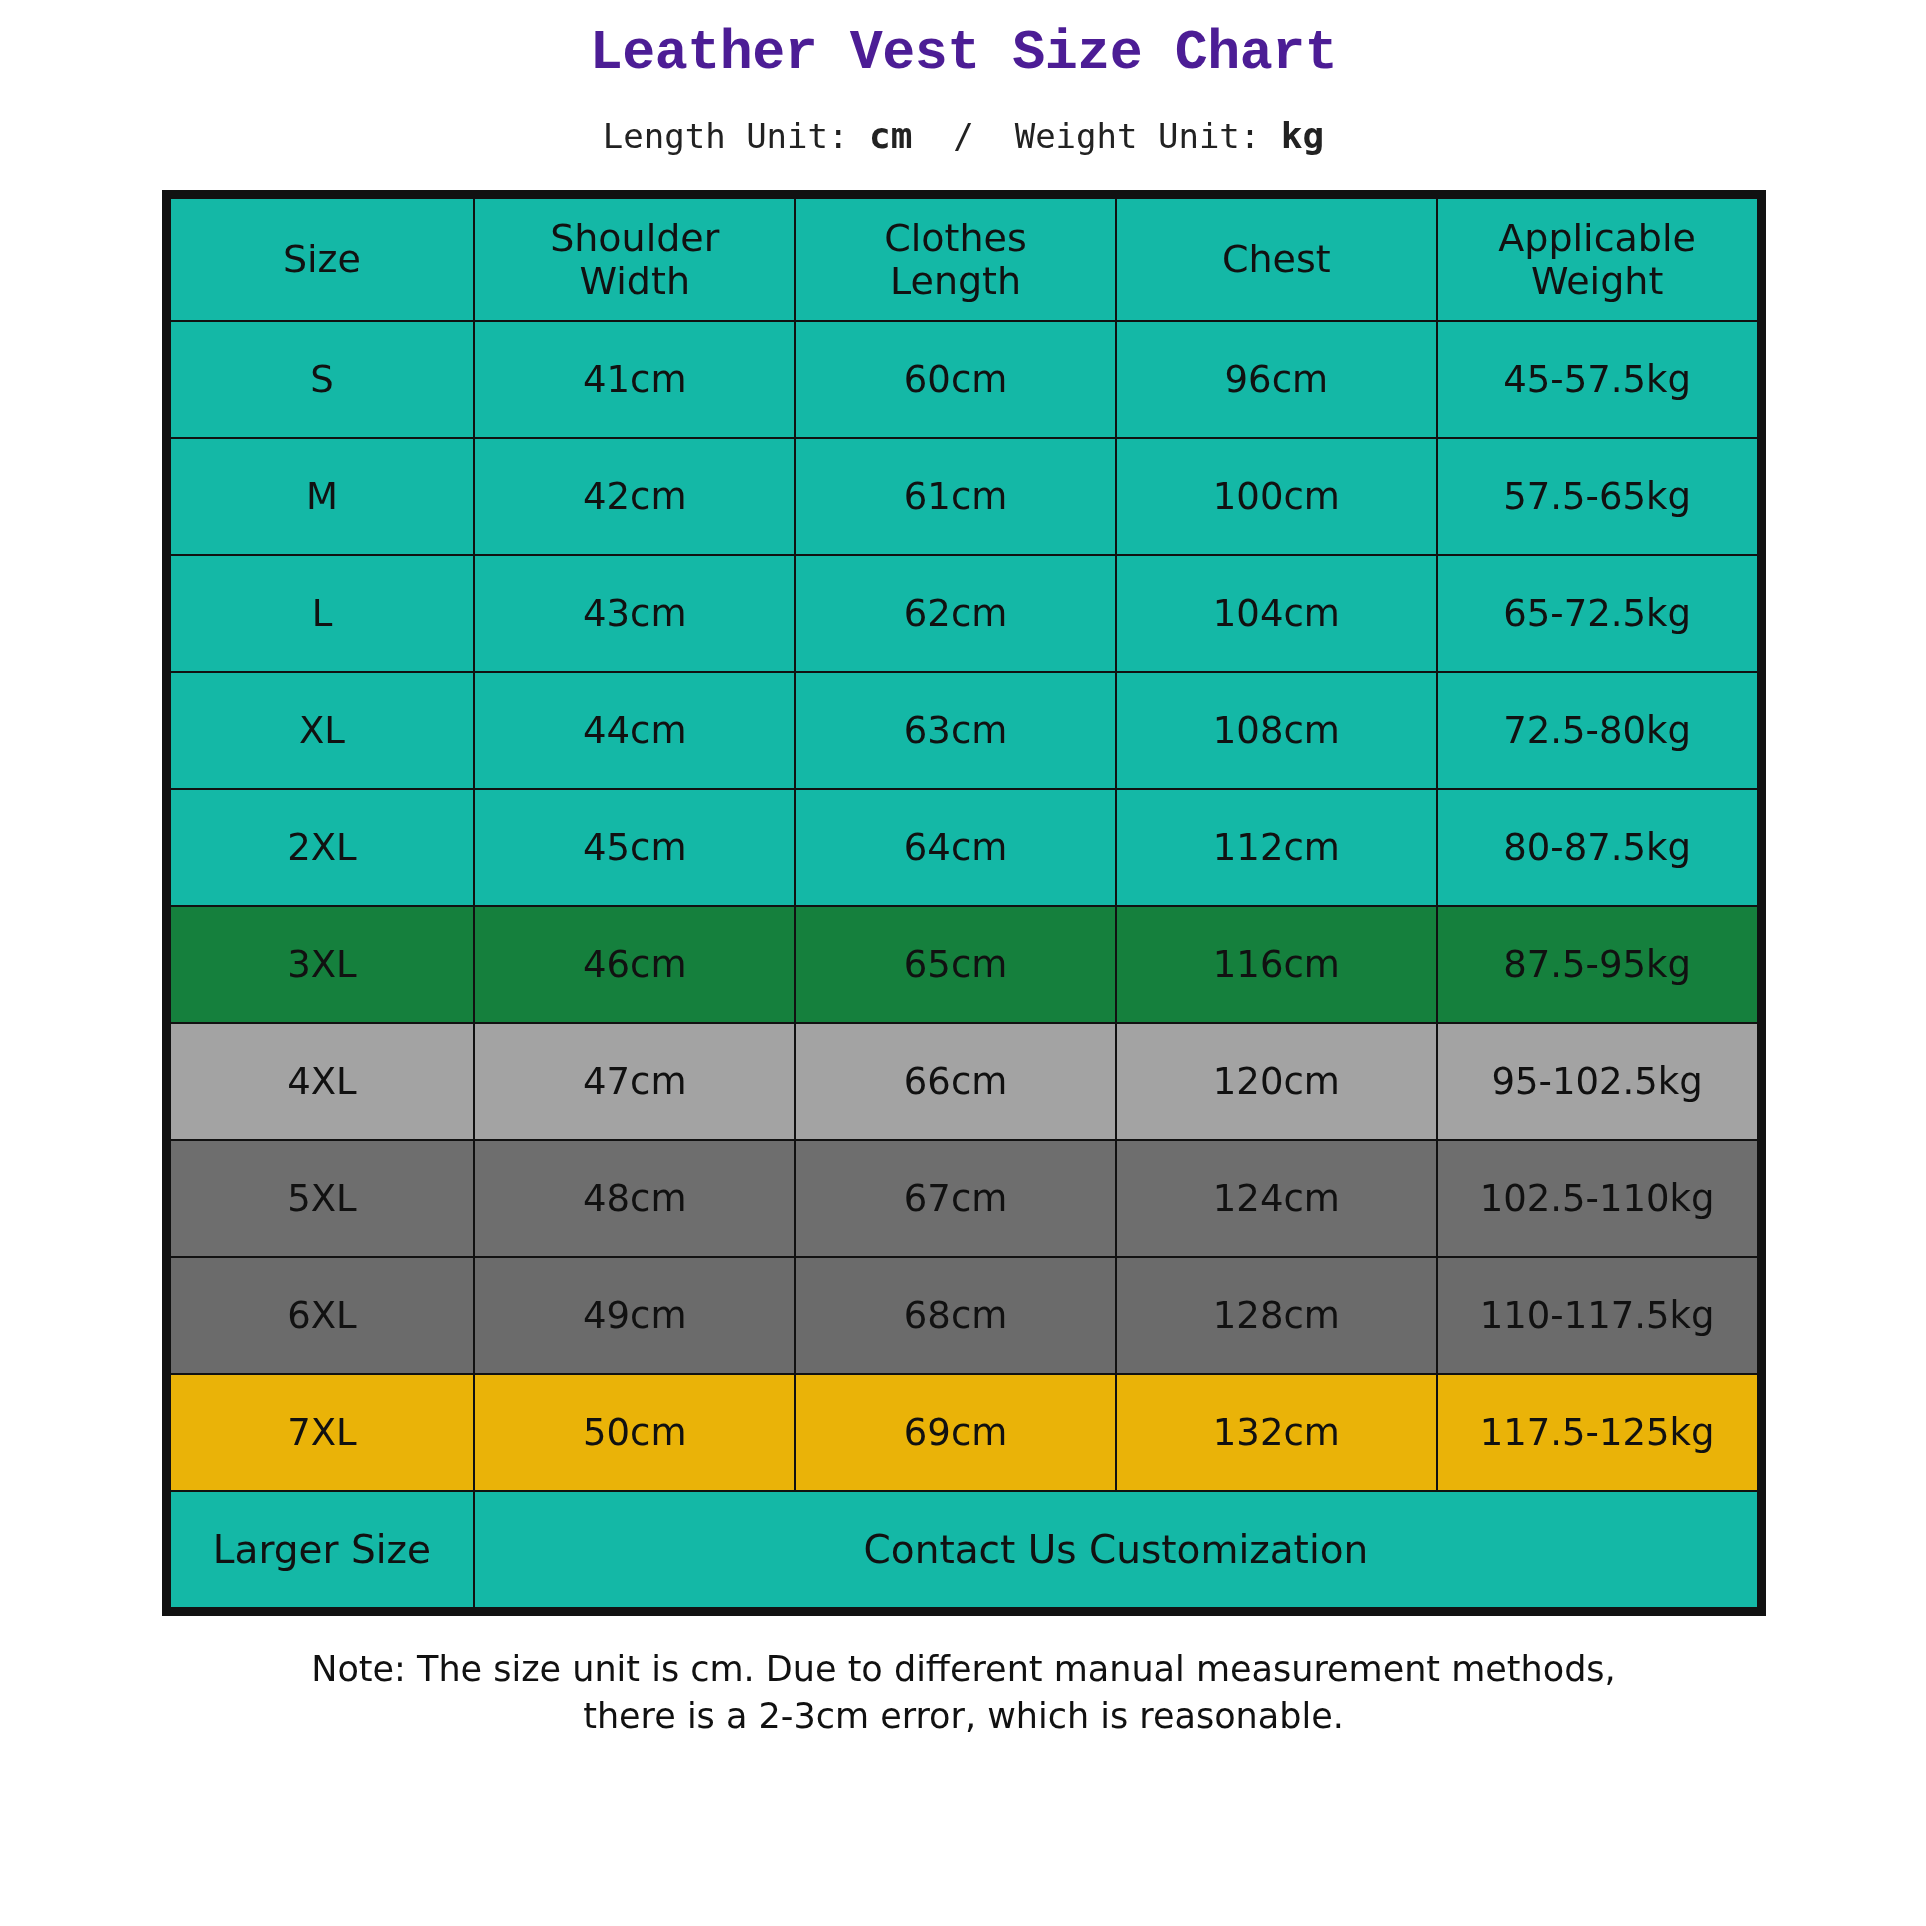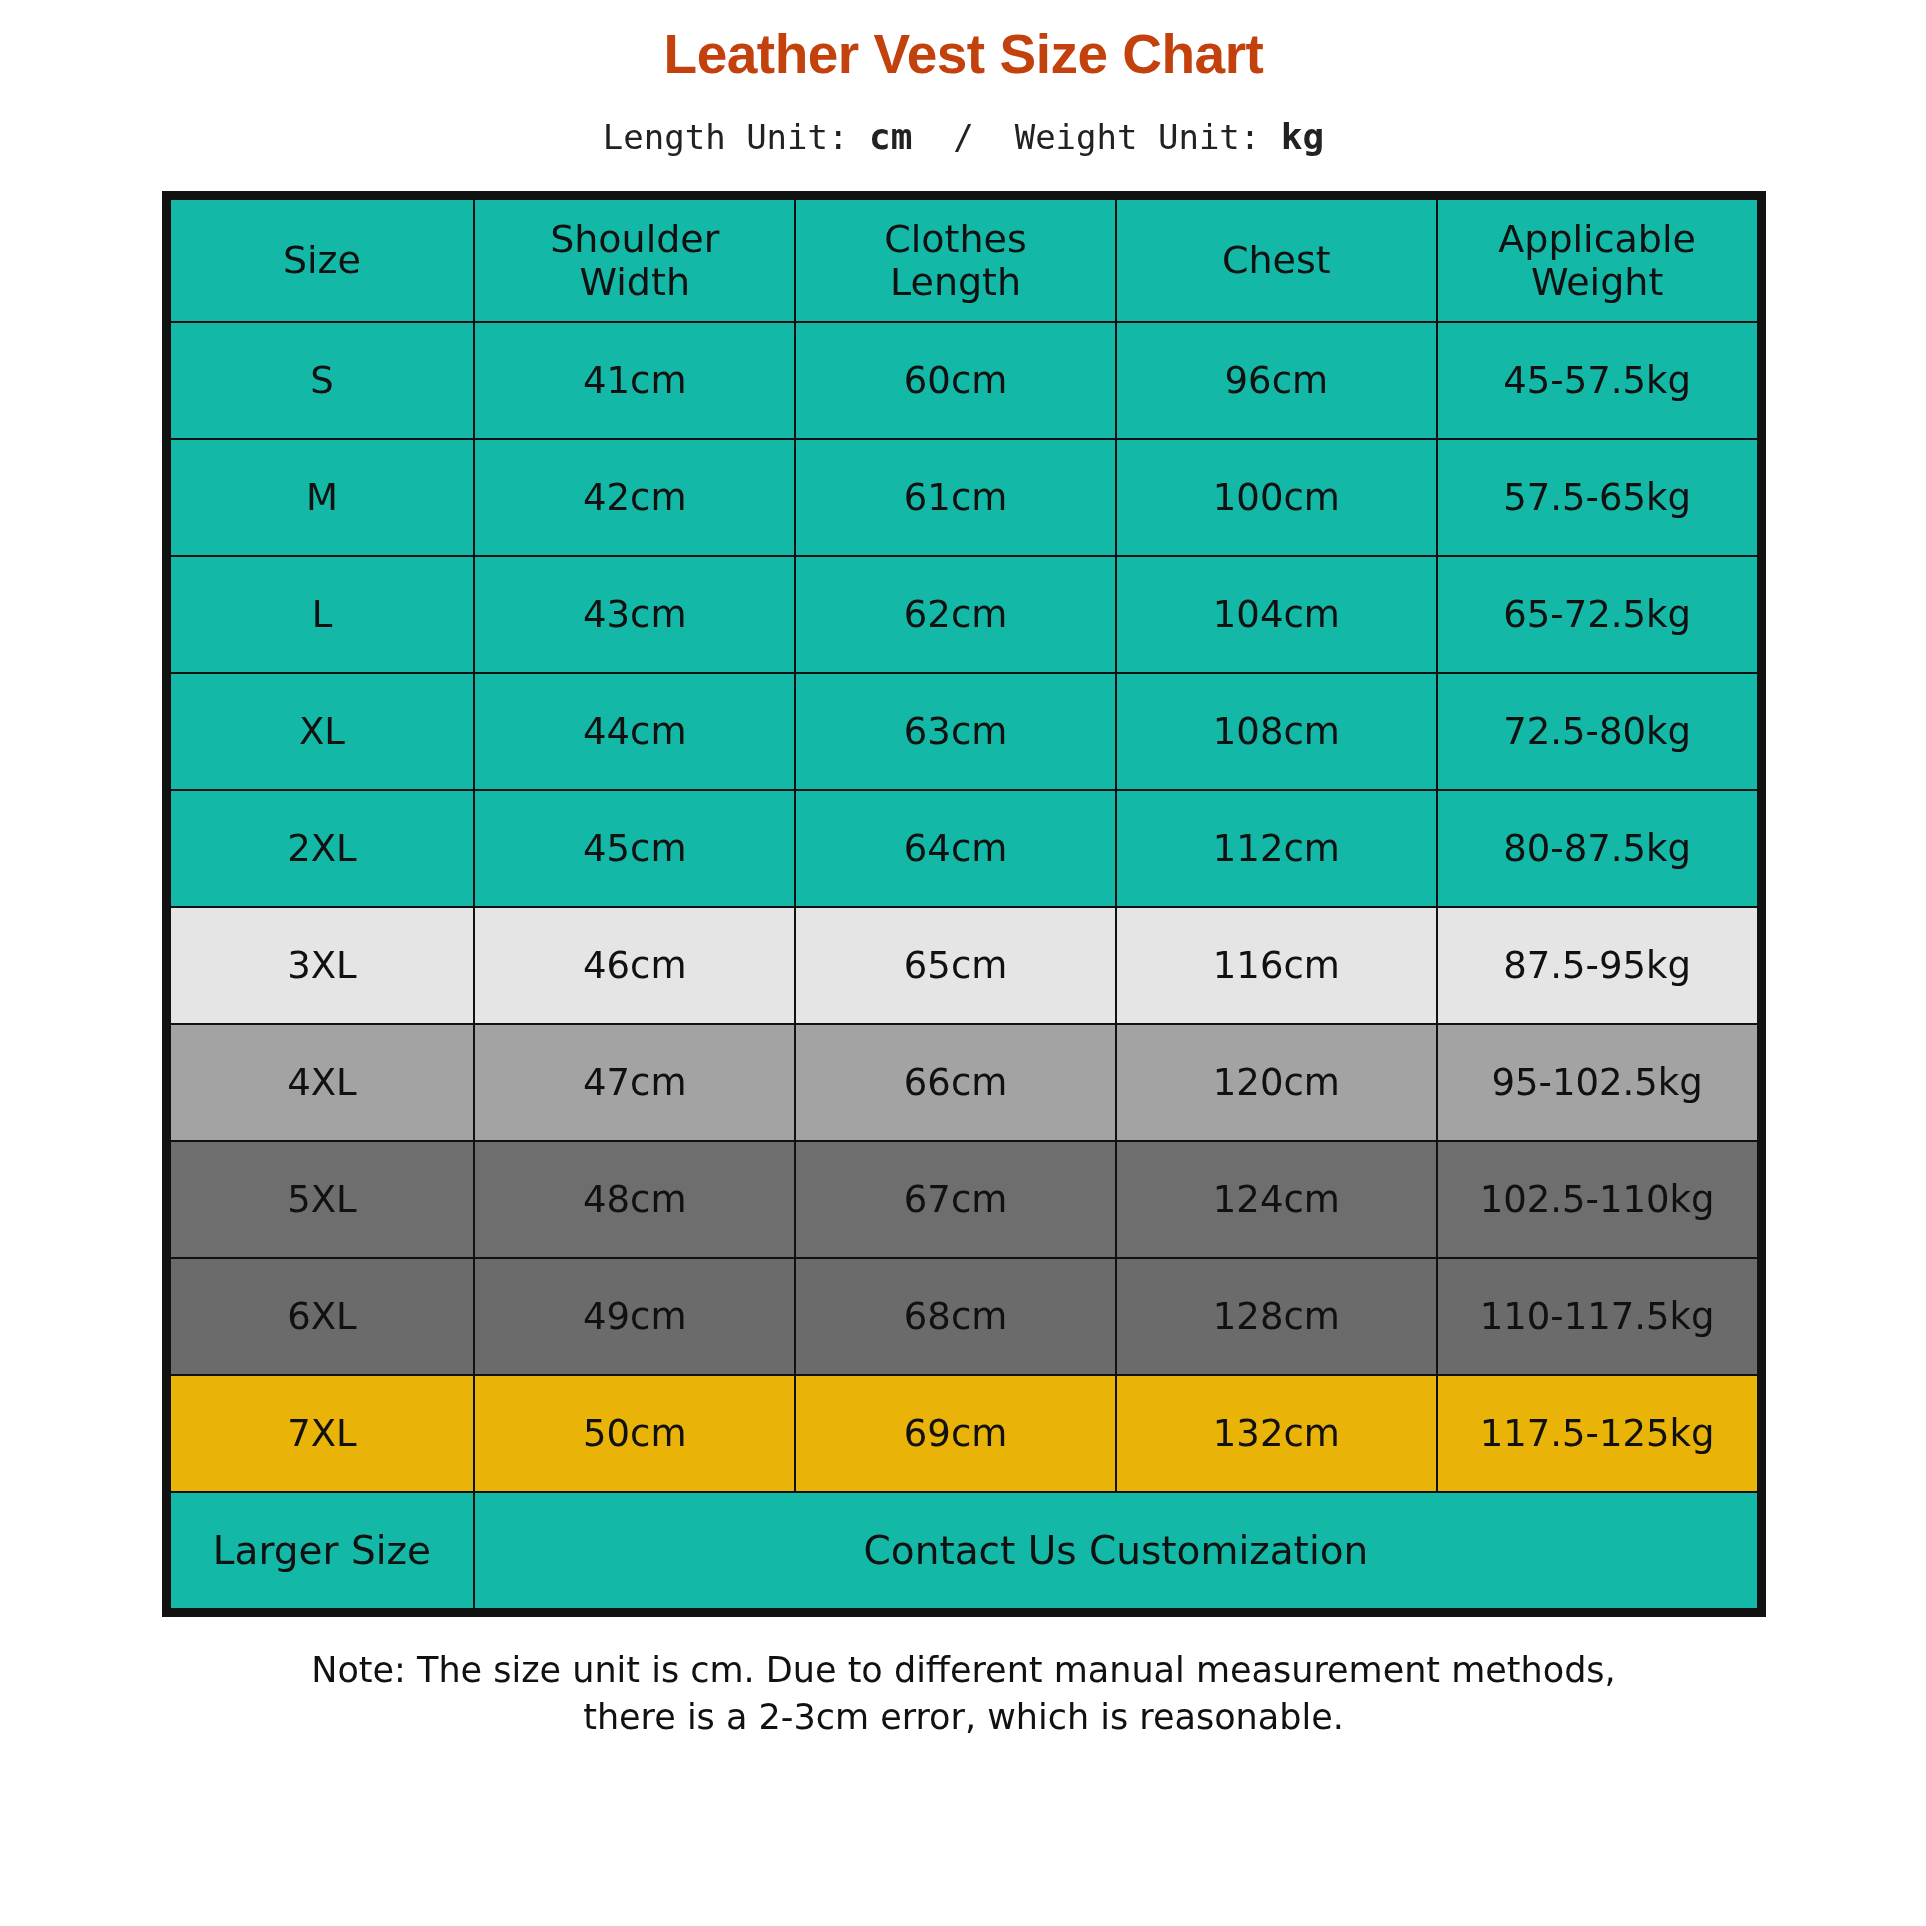--- a/index.html
+++ b/index.html
@@ -16,26 +16,26 @@
   }
   .page {
     position: relative;
     width: 1927px;
     height: 1927px;
     box-sizing: border-box;
     padding: 0;
   }
   .title {
     text-align: center;
-    font-family: Liberation Sans, sans-serif;
+    font-family: Liberation Mono, monospace;
     font-weight: bold;
     font-size: 55px;
     letter-spacing: -0.5px;
     margin-top: 22px;
-    color: #c2410c;
+    color: #4c1d95;
   }
   .subtitle {
     text-align: center;
     font-family: "DejaVu Sans Mono", monospace;
     font-size: 34px;
     margin-top: 30px;
     color: #222222;
     white-space: pre;
   }
   .subtitle .unit {
@@ -70,21 +70,21 @@
     font-size: 38px;
     height: 123px;
   }
   col.c-size { width: 19.2%; }
   col.c-shoulder { width: 20.2%; }
   col.c-length { width: 20.2%; }
   col.c-chest { width: 20.2%; }
   col.c-weight { width: 20.2%; }
 
   .row-white { background: #14b8a6; }
-  .row-g1 { background: #e5e5e5; }
+  .row-g1 { background: #15803d; }
   .row-g2 { background: #a3a3a3; }
   .row-g3 { background: #6e6e6e; }
   .row-g4 { background: #6b6b6b; }
   .row-g5 { background: #eab308; }
 
   .row-g3 td, .row-g4 td { color: #1a1a1a; }
   .row-g5 td { color: #0d0d0d; }
 
   tr.larger-row td {
     height: 117px;

